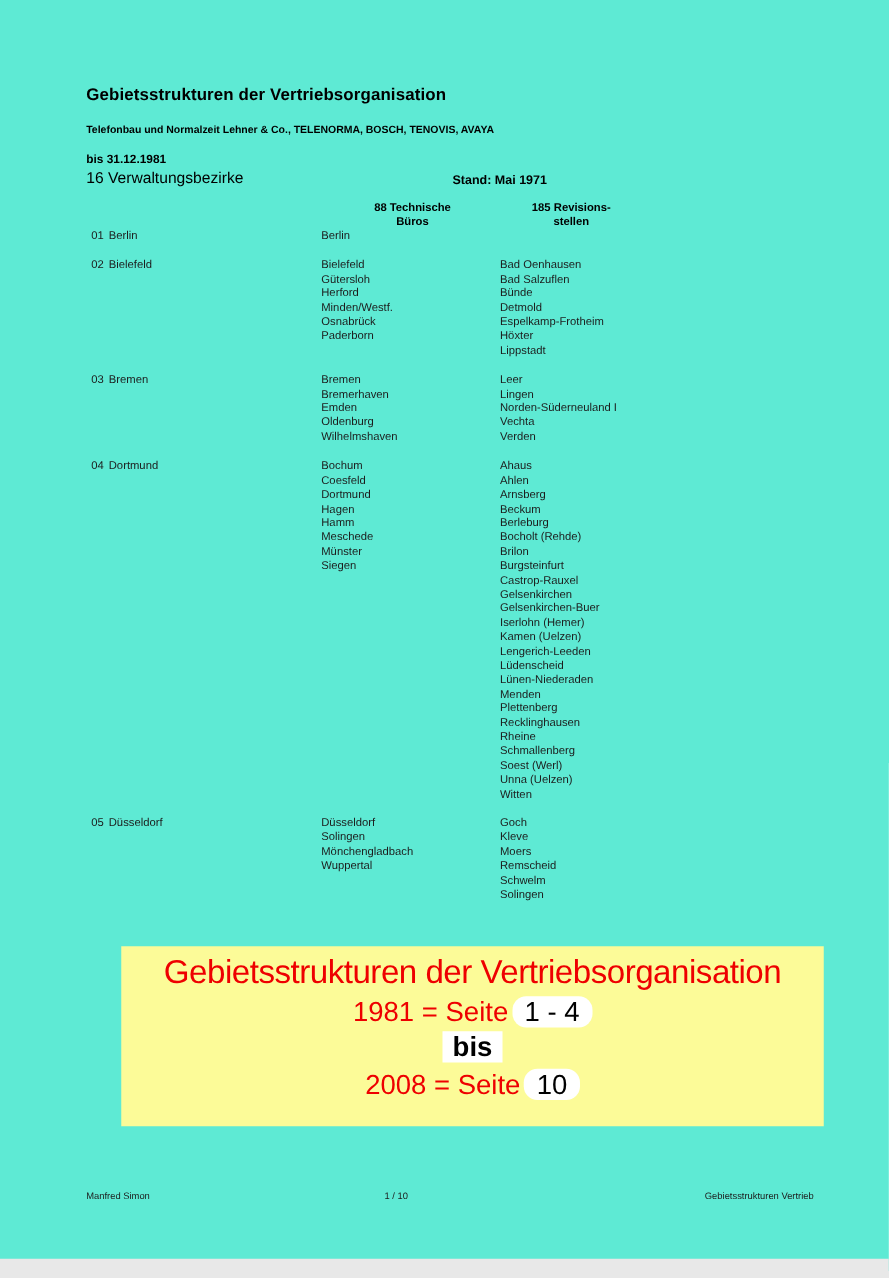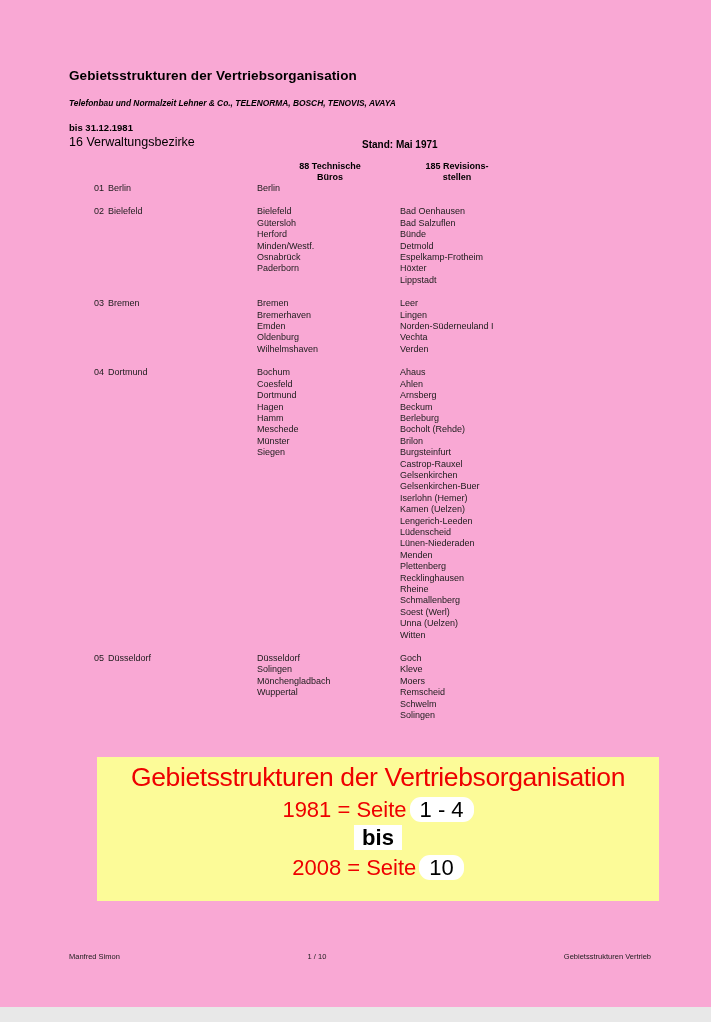--- a/index.html
+++ b/index.html
@@ -4,31 +4,31 @@
 <style>
   html, body { margin: 0; padding: 0; }
   body {
     width: 711px; height: 1022px;
     background: #ffffff;
     font-family: "Liberation Sans", sans-serif;
     color: #1c1c1c;
     position: relative;
     overflow: hidden;
   }
-  .page { position: absolute; inset: 0; background: #f9a8d4; }
+  .page { position: absolute; inset: 0; background: #5eead4; }
 
   
   .doc-title {
     position: absolute; left: 69px; top: 68px;
     font-size: 13.5px; font-weight: bold; color: #000;
     letter-spacing: 0.1px;
   }
   .doc-subtitle {
     position: absolute; left: 69px; top: 98px;
-    font-size: 8.4px; font-weight: bold; color: #000; font-style: italic;
+    font-size: 8.4px; font-weight: bold; color: #000;
   }
   .doc-period {
     position: absolute; left: 69px; top: 122px;
     font-size: 9.5px; font-weight: bold; color: #000;
   }
   .doc-section {
     position: absolute; left: 69px; top: 135px;
     font-size: 12.5px; font-weight: normal; color: #000;
   }
   .doc-stand {
@@ -42,21 +42,21 @@
   .th-tech { left: 257px; top: 161px; width: 146px; }
   .th-rev  { left: 397px; top: 161px; width: 120px; }
 
   
   .table-body {
     position: absolute; left: 0; top: 183px; width: 711px;
     font-size: 9px; line-height: 11.4px;
   }
   .district-row { display: flex; margin-bottom: 12px; }
   .col { box-sizing: border-box; }
-  .col-district { width: 257px; padding-left: 94px; }
+  .col-district { width: 257px; padding-left: 73px; }
   .d-num { display: inline-block; min-width: 14px; }
   .col-tech { width: 143px; }
   .col-rev  { flex: 1; }
   .line { white-space: nowrap; }
 
   
   .banner {
     position: absolute; left: 97px; top: 757px; width: 562px; height: 144px;
     background: var(--banner-bg, #FCFB98);
     text-align: center;

